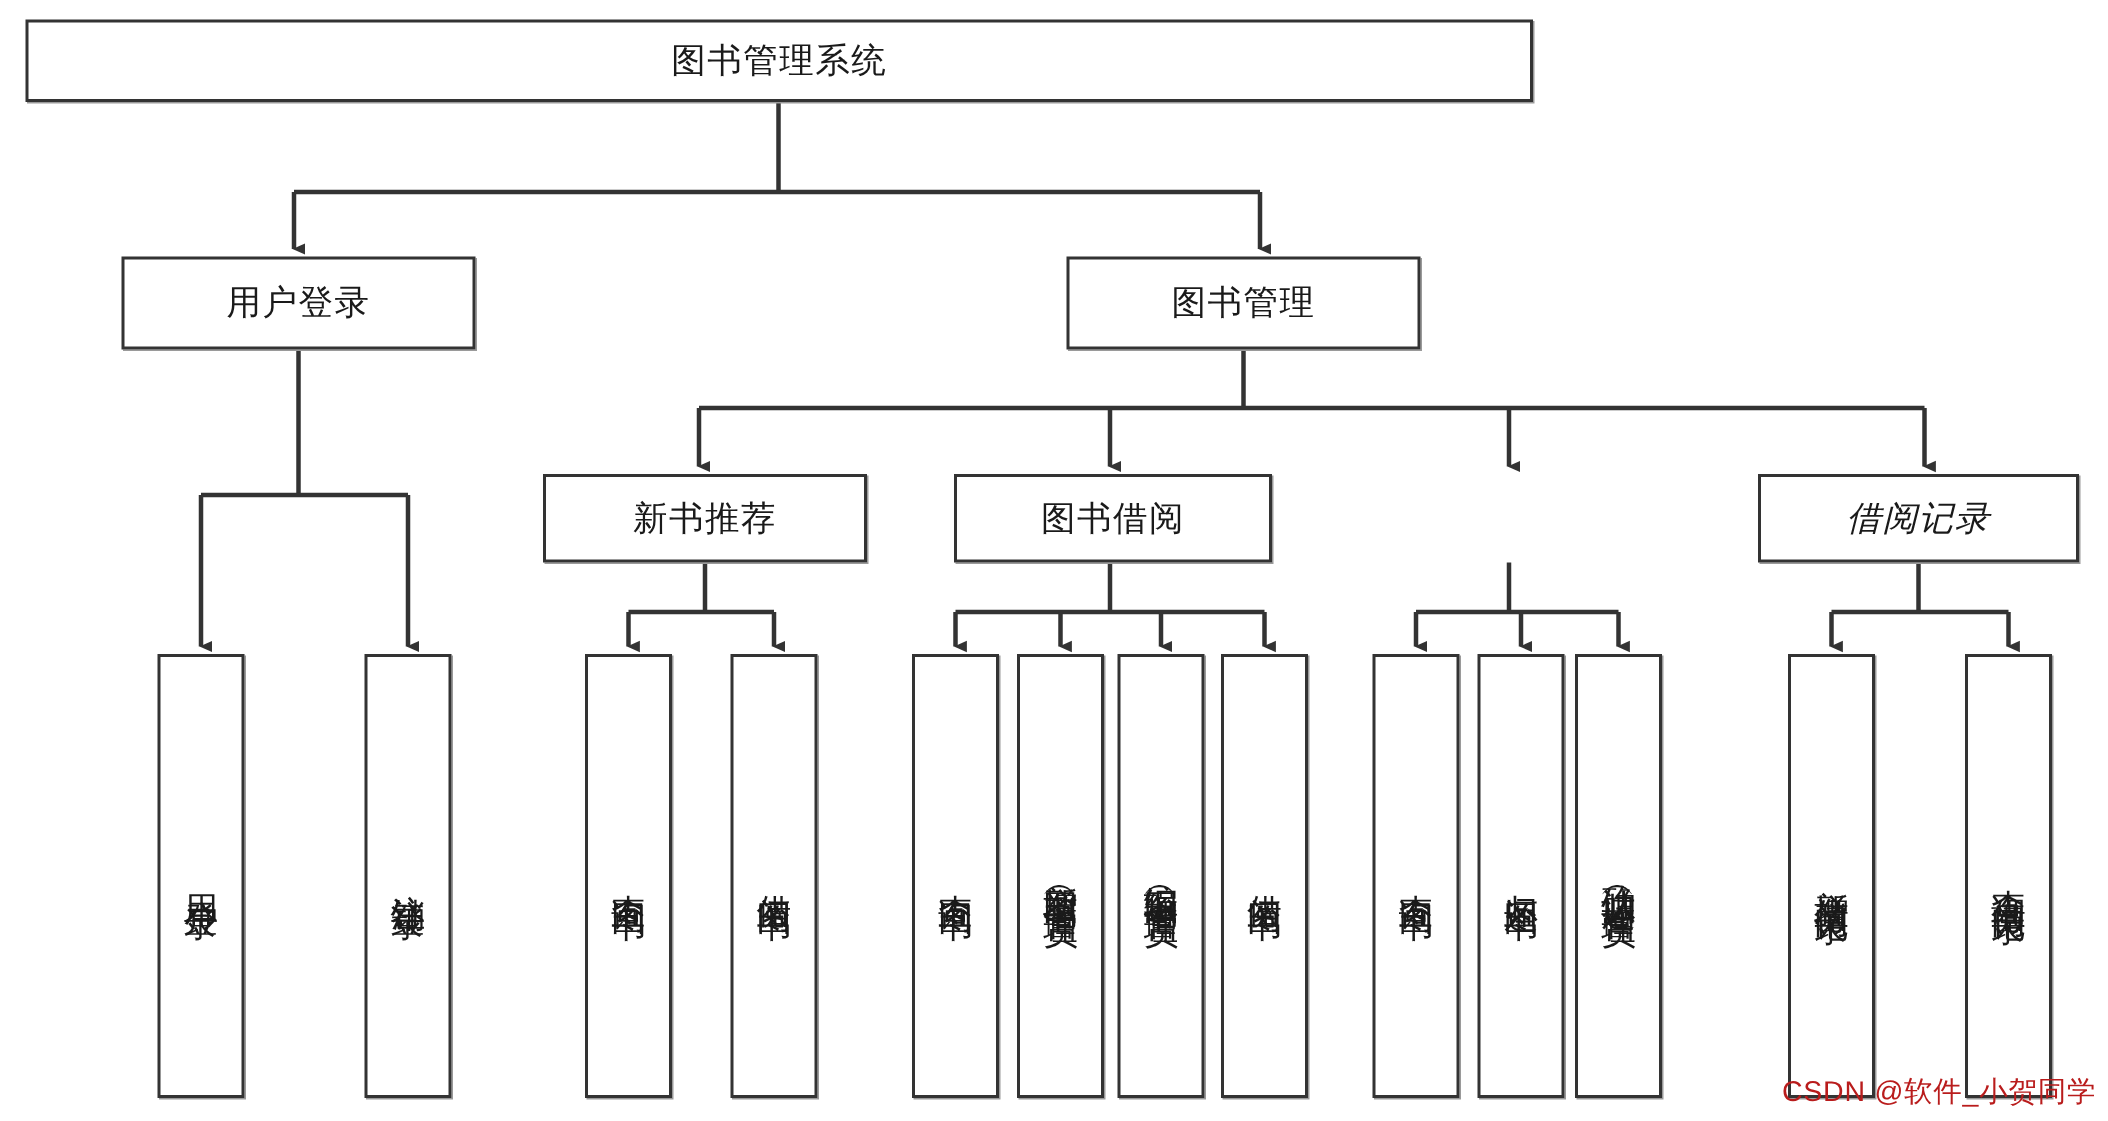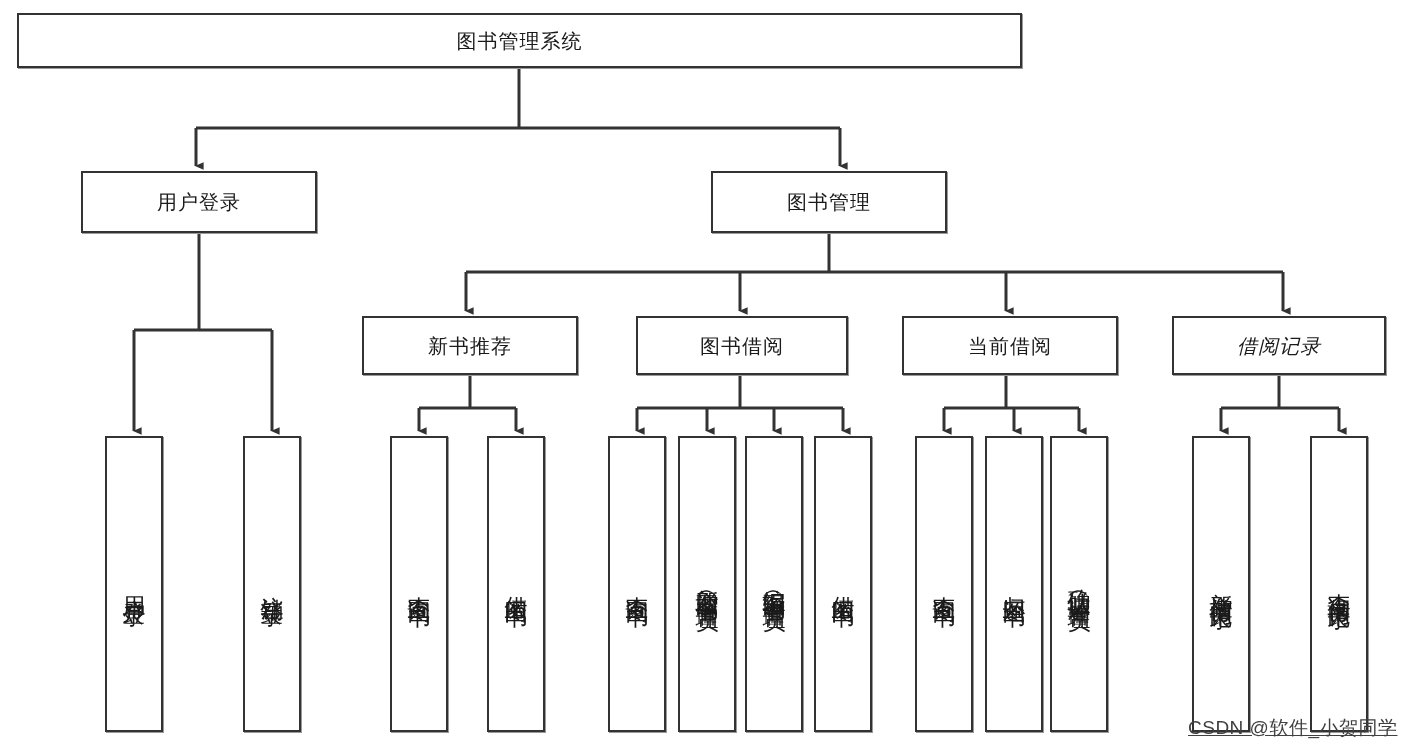--- a/index.html
+++ b/index.html
@@ -31,44 +31,43 @@
     box-sizing: border-box;
     border: 2px solid #333333;
     background: #ffffff;
     display: flex;
     align-items: center;
     justify-content: center;
     color: #1a1a1a;
     box-shadow: 1px 1px 0 #9a9a9a;
   }
   .node-h {
-    font-size: 20px;
+    font-size: 23px;
     line-height: 1.2;
     letter-spacing: 1px;
     white-space: nowrap;
   }
   .node-v {
     font-size: 23px;
     line-height: 1.18;
     letter-spacing: 2px;
   }
   .node-v .vlabel {
     writing-mode: vertical-rl;
     text-orientation: upright;
     white-space: nowrap;
     text-align: center;
     letter-spacing: 3px;
   }
   .watermark {
     position: absolute;
     font-size: 19px;
-    color: #404040;
+    color: #b91c1c;
     white-space: nowrap;
     letter-spacing: 0.5px;
-    text-decoration: underline;
   }
 </style>
 </head>
 <body>
 
 <div id="diagram-root">
 
   <svg id="edges-layer" width="1405" height="747" viewBox="0 0 1405 747">
     <defs>
       <marker id="arrow" markerWidth="9" markerHeight="9" refX="4.2" refY="7.6" orient="auto" markerUnits="userSpaceOnUse">
@@ -141,23 +140,20 @@
   <div class="node node-h" style="left:711px; top:171px; width:236px; height:62px;">
     <span>图书管理</span>
   </div>
 
   <div class="node node-h" style="left:362px; top:316px; width:216px; height:59px;">
     <span>新书推荐</span>
   </div>
   <div class="node node-h" style="left:636px; top:316px; width:212px; height:59px;">
     <span>图书借阅</span>
   </div>
-  <div class="node node-h" style="left:902px; top:316px; width:216px; height:59px;">
-    <span>当前借阅</span>
-  </div>
   <div class="node node-h" style="left:1172px; top:316px; width:214px; height:59px;font-style:italic;">
     <span>借阅记录</span>
   </div>
 
   <div class="node node-v" style="left:105px; top:436px; width:58px; height:296px;">
     <span class="vlabel">用户登录</span>
   </div>
   <div class="node node-v" style="left:243px; top:436px; width:58px; height:296px;">
     <span class="vlabel">注销登录</span>
   </div>

